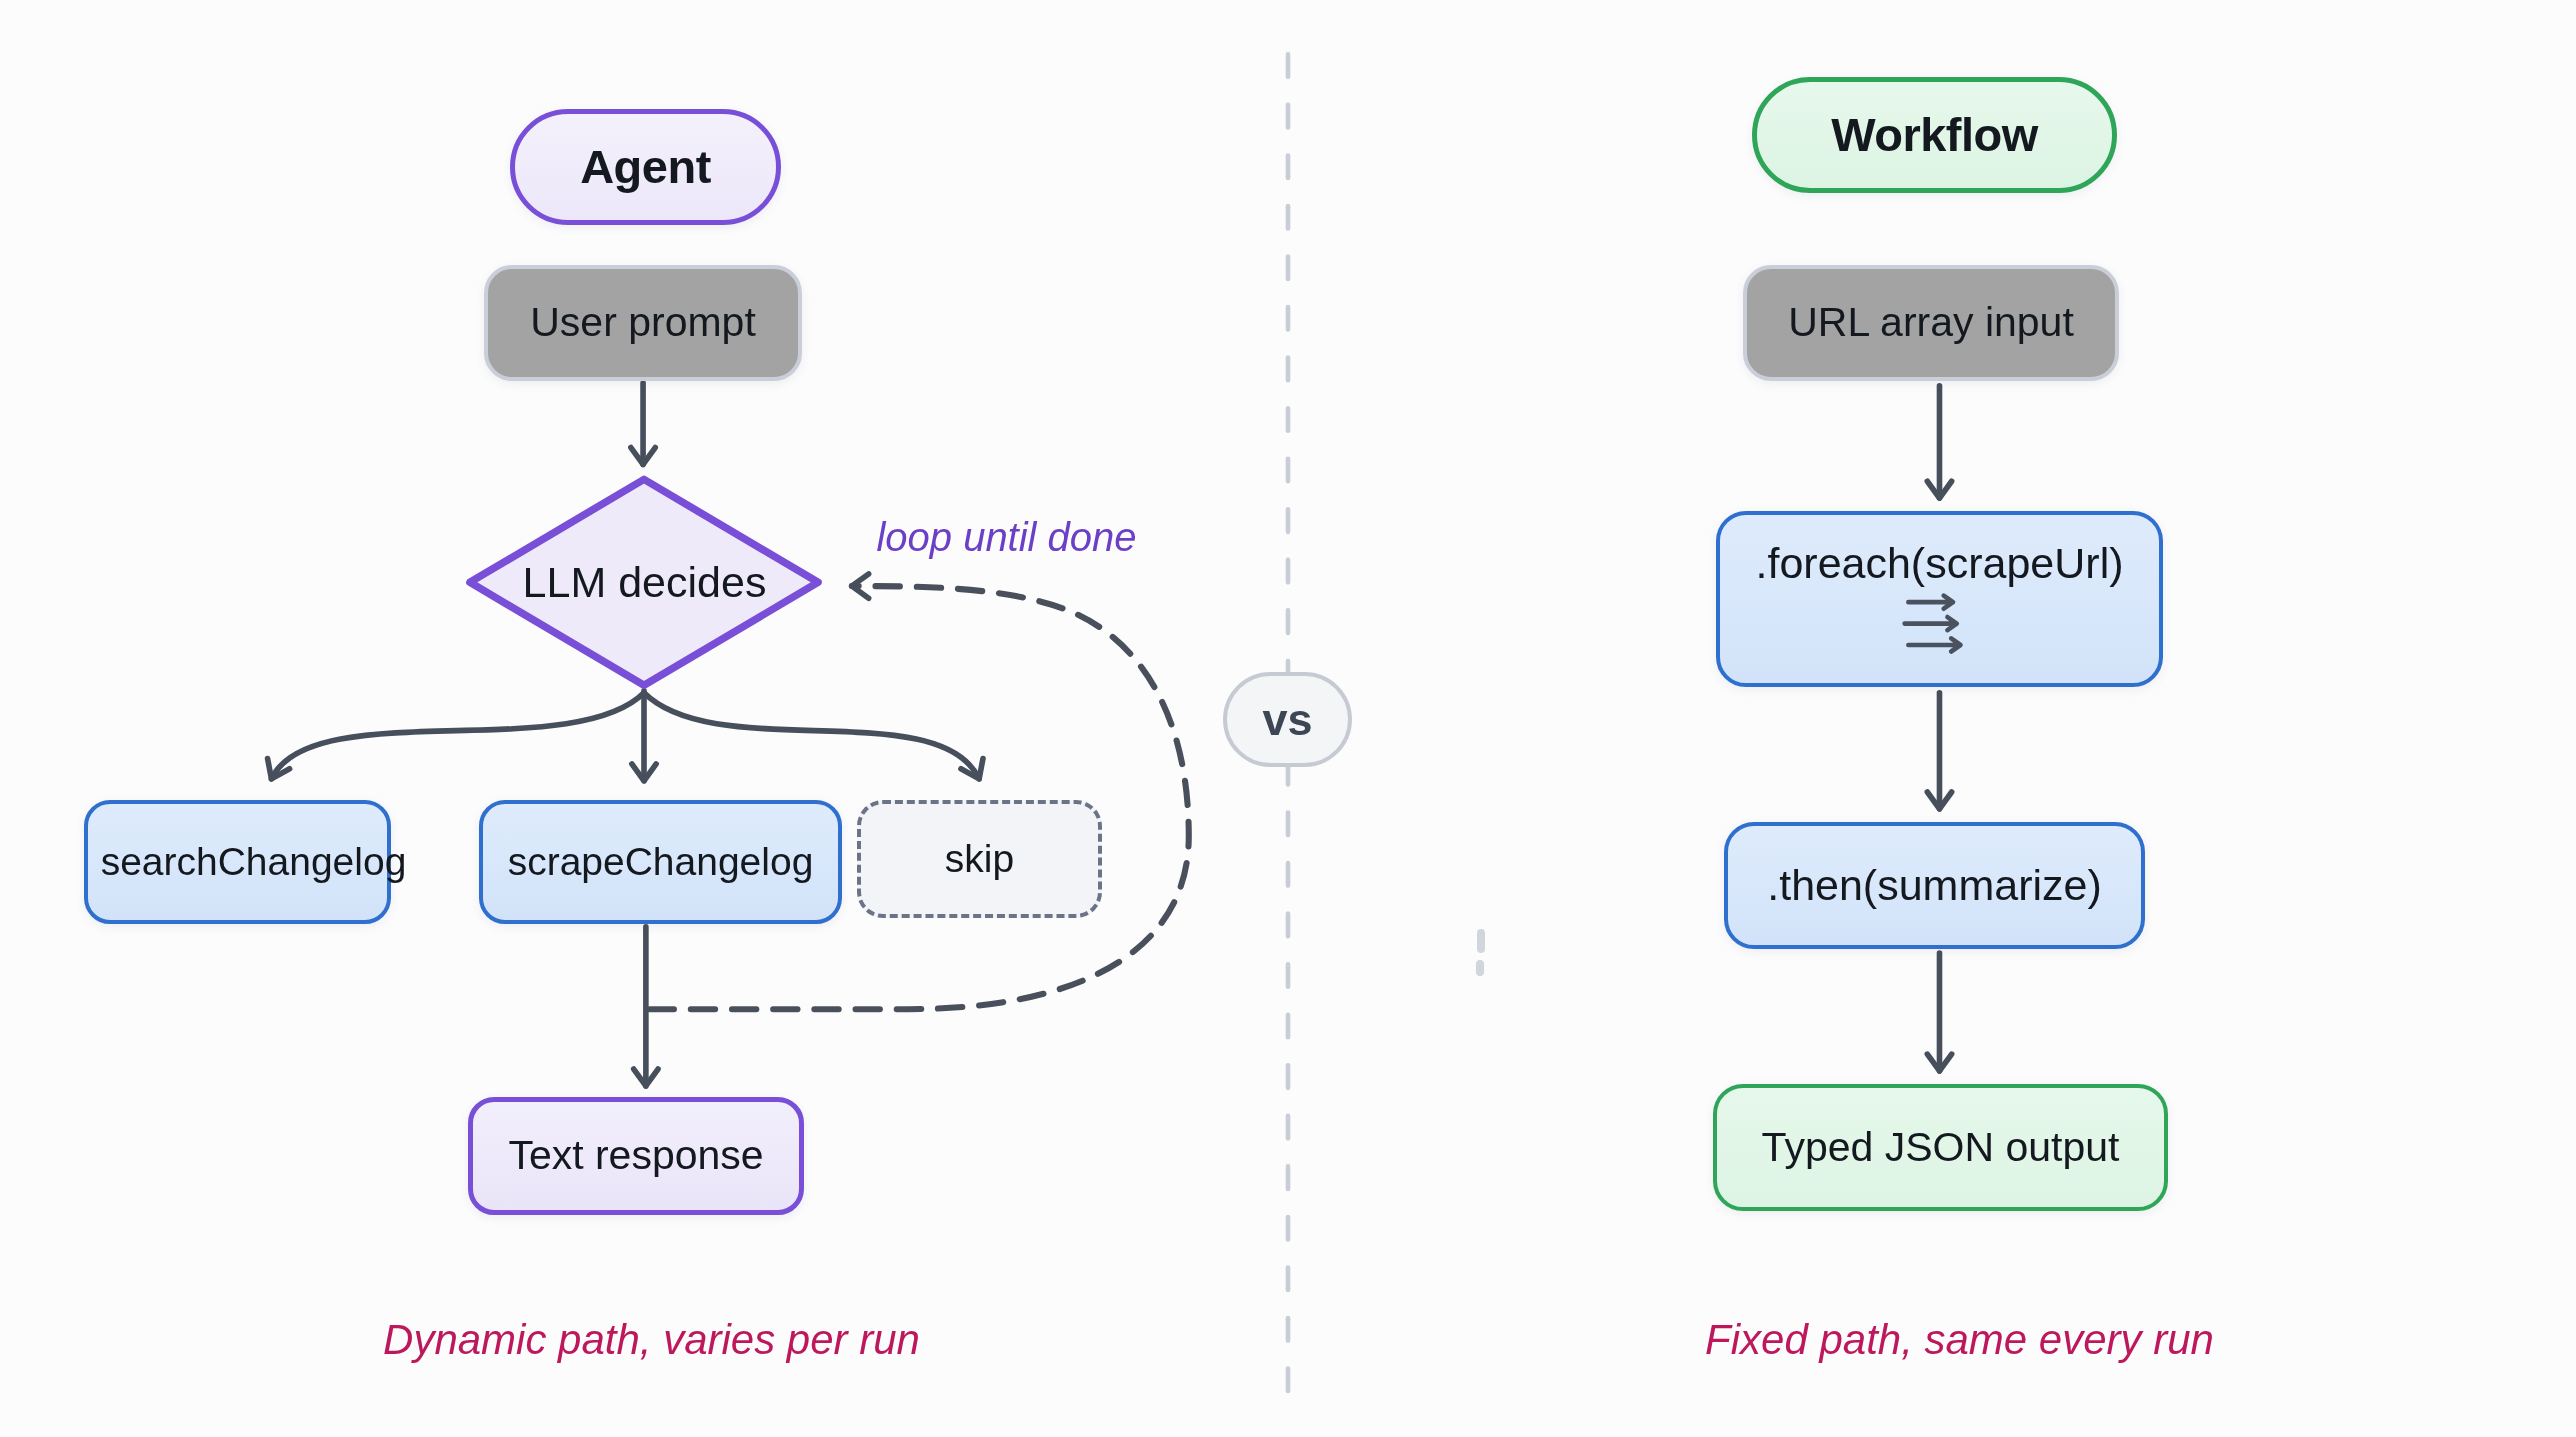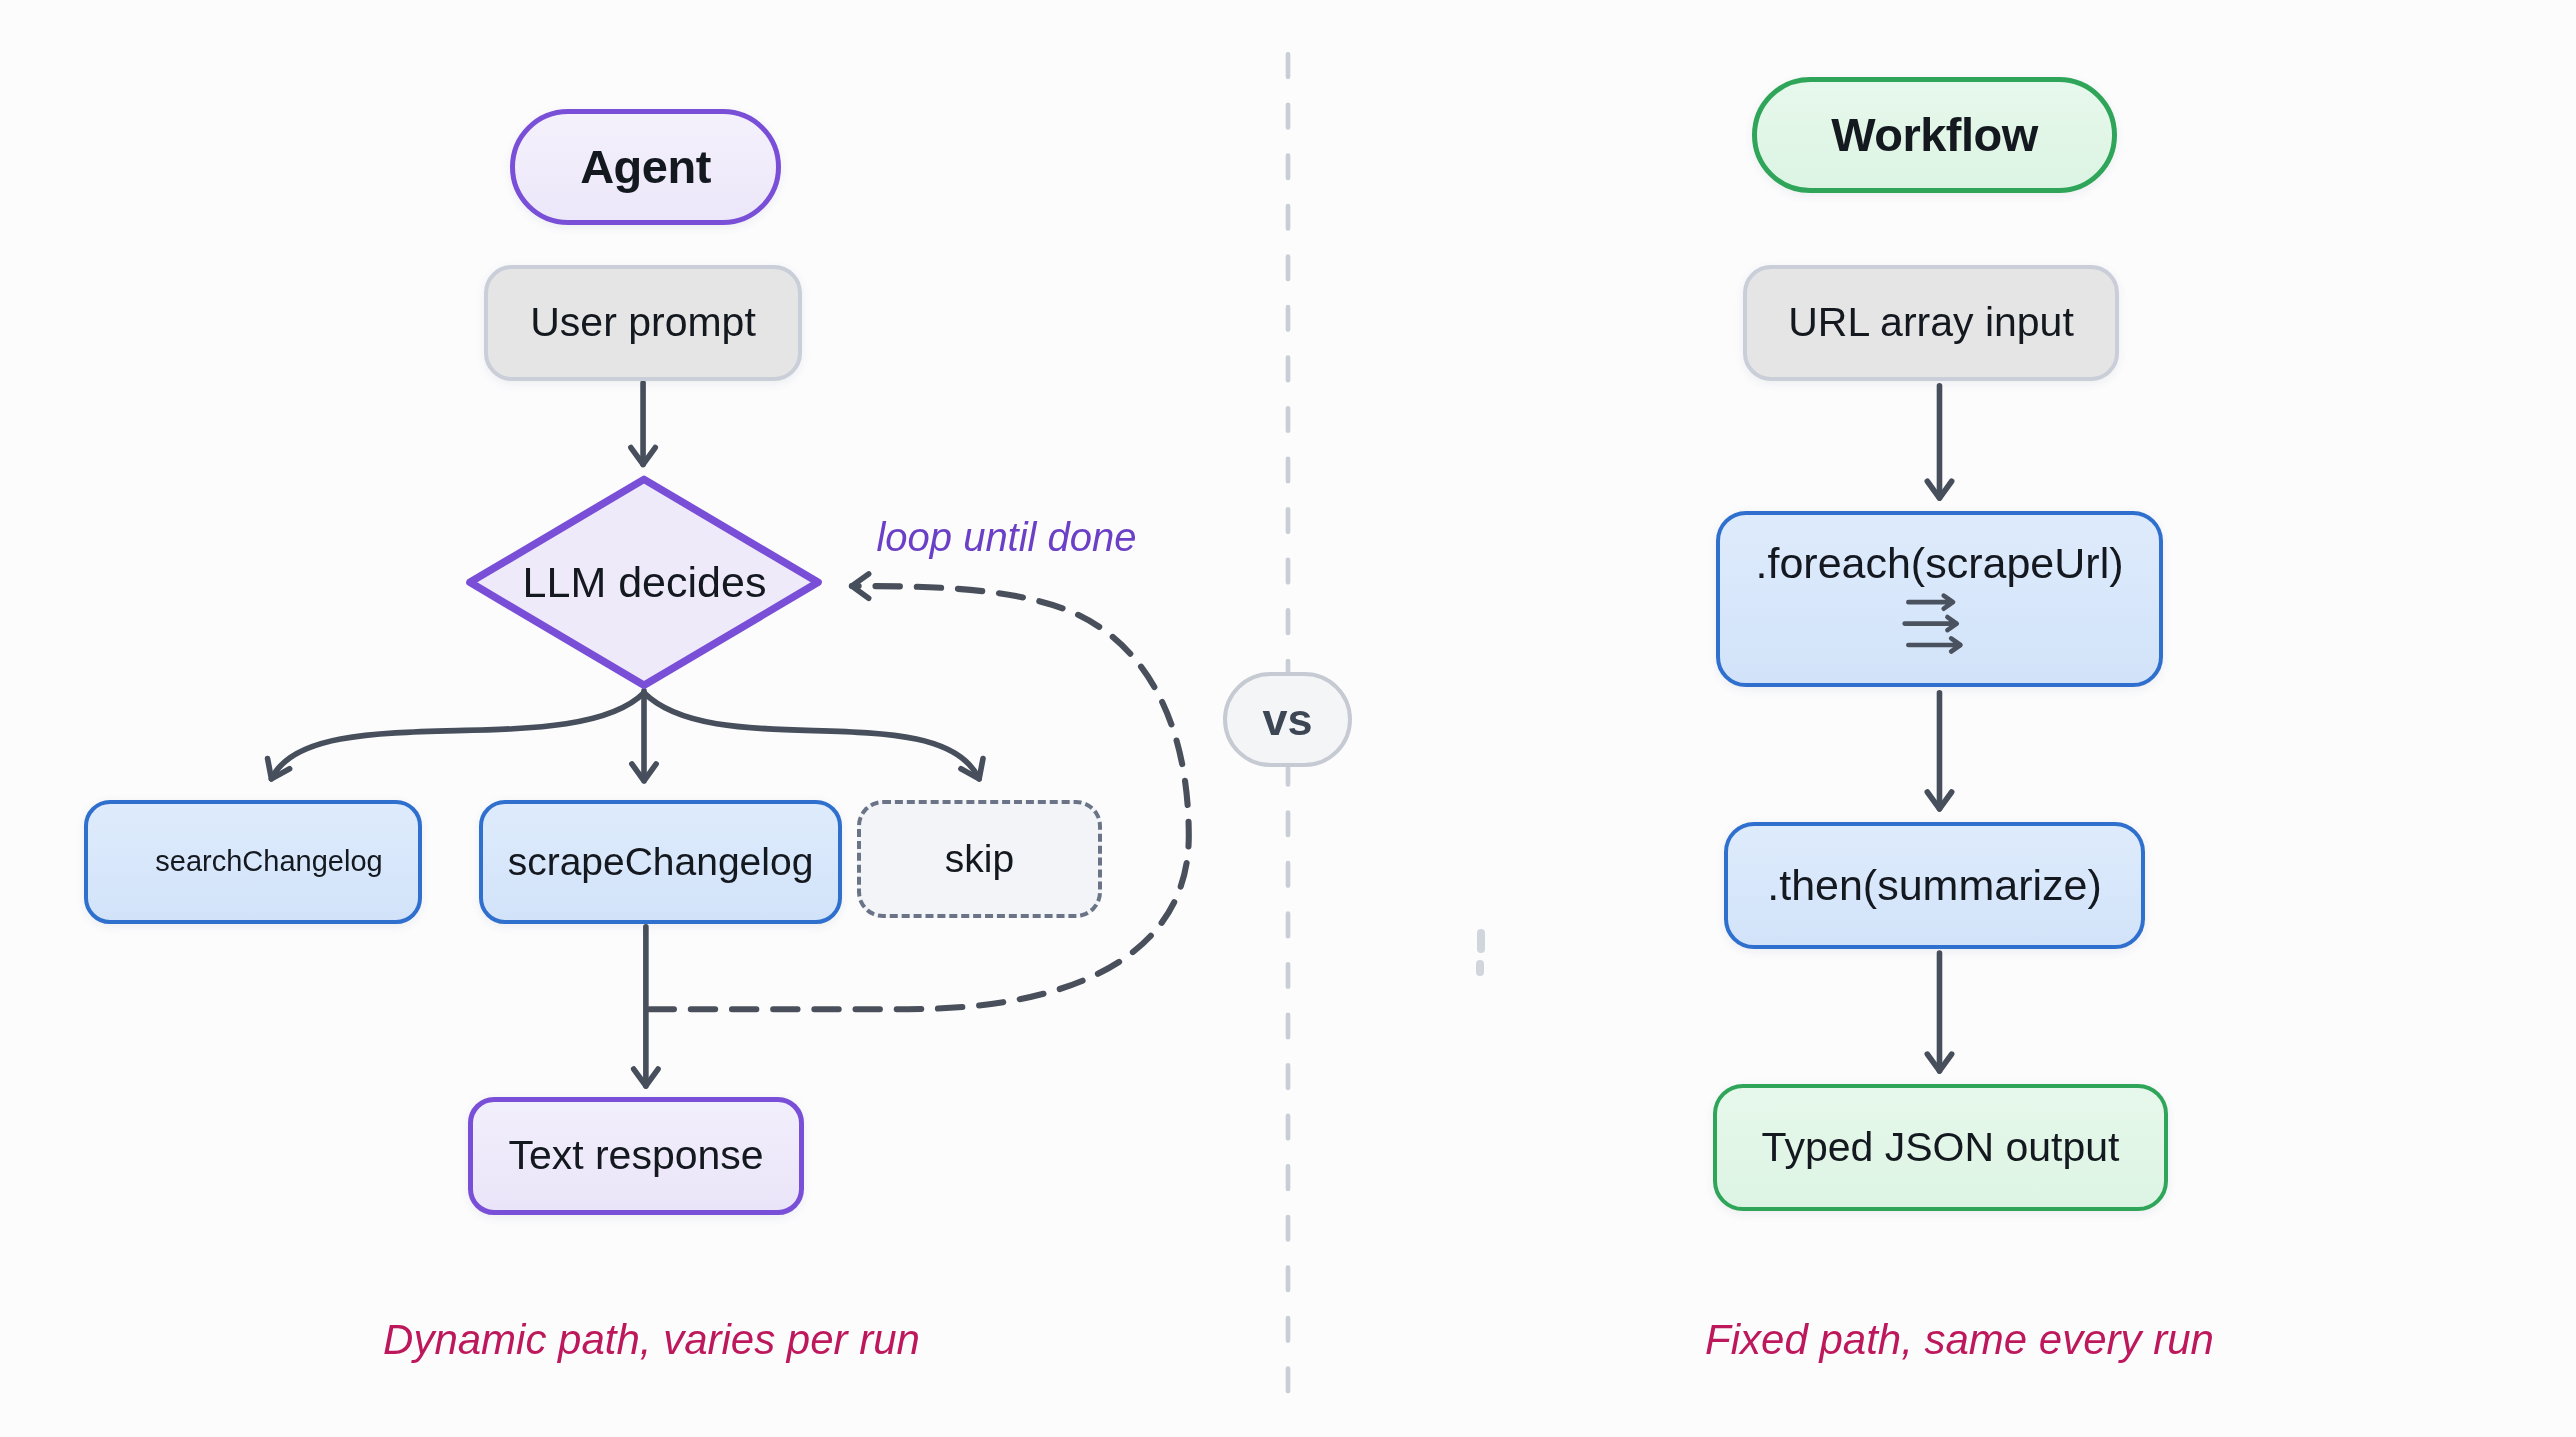--- a/index.html
+++ b/index.html
@@ -22,21 +22,21 @@
     border-radius:26px;
     box-shadow:0 2.8px 9.4px rgba(70,80,100,0.08);
     text-align:center;
   }
   .pill{
     border-radius:66px;
     font-weight:bold;font-size:47px;letter-spacing:-0.5px;
   }
   .pill.purple{border:5.6px solid #7A4FD8;background:linear-gradient(180deg,#F4F1FC,#ECE7F9);}
   .pill.green{border:5.6px solid #2EA558;background:linear-gradient(180deg,#E7F8EC,#DCF4E3);}
-  .box-gray{background:#e5e5e5;border:4.7px solid #C9CED8;}
+  .box-gray{background:#a3a3a3;border:4.7px solid #C9CED8;}
   .box-blue{background:linear-gradient(180deg,#DEEBFC,#D2E3F9);border:4.7px solid #2F6FCE;}
   .box-purple{background:linear-gradient(180deg,#F2EFFC,#EAE4F8);border:5.6px solid #7A4FD8;}
   .box-green{background:linear-gradient(180deg,#E6F8EB,#DDF4E4);border:4.7px solid #2EA558;}
   .box-dashed{background:#F2F4F7;border:4.7px dashed #6A7486;box-shadow:none;}
   .diamond-label{
     position:absolute;z-index:3;
     font-size:43px;color:#14181F;text-align:center;
   }
   .caption{
     position:absolute;z-index:2;
@@ -89,21 +89,21 @@
   </div>
 
   <div class="node box-gray" style="left:484px;top:265px;width:318px;height:116px;border-radius:28px;">
     <span>User prompt</span>
   </div>
 
   <div class="diamond-label" style="left:476px;top:558px;width:337px;">LLM decides</div>
 
   <div class="loop-label" style="left:869px;top:515px;width:275px;">loop until done</div>
 
-  <div class="node box-blue" style="left:84px;top:800px;width:338px;height:124px;font-size:29px;padding-left:32px;">
+  <div class="node box-blue" style="left:84px;top:800px;width:307px;height:124px;font-size:39px;padding-left:32px;">
     <span>searchChangelog</span>
   </div>
 
   <div class="node box-blue" style="left:479px;top:800px;width:363px;height:124px;font-size:39px;">
     <span>scrapeChangelog</span>
   </div>
 
   <div class="node box-dashed" style="left:857px;top:800px;width:245px;height:118px;font-size:39px;">
     <span>skip</span>
   </div>

